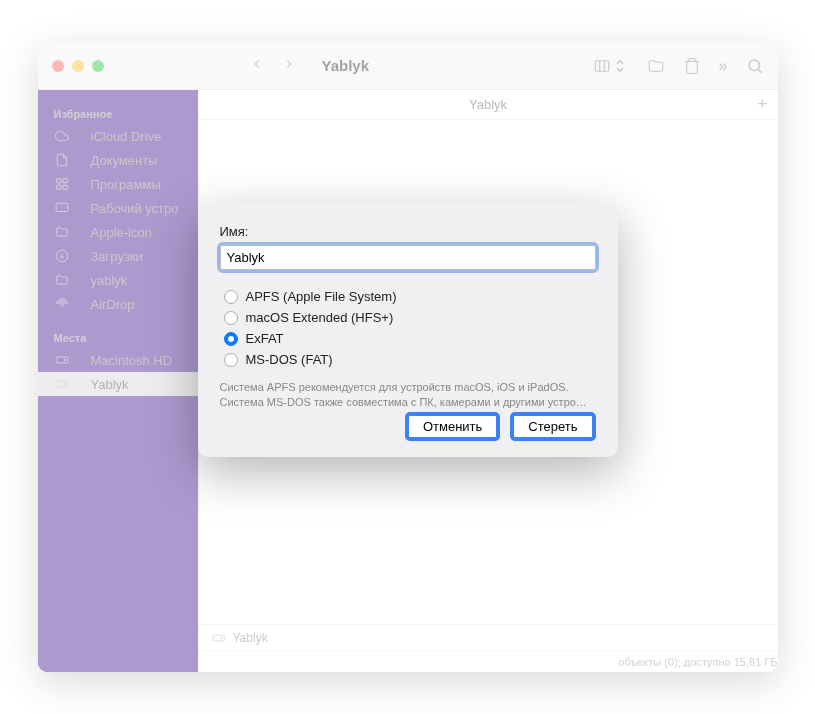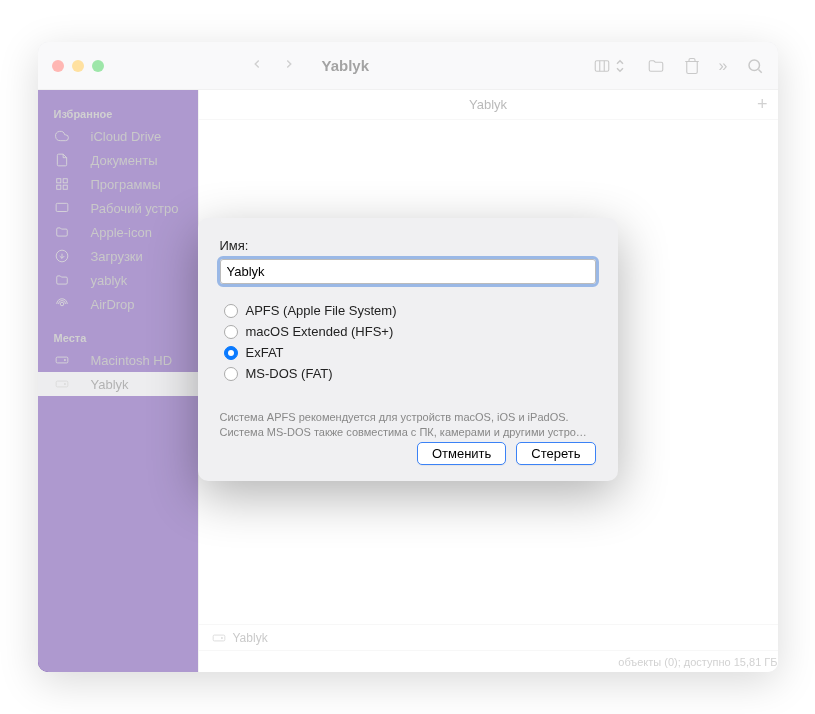--- a/index.html
+++ b/index.html
@@ -75,21 +75,21 @@
     .path-row { height: 30px; border-bottom: 1px solid #eee; display: flex; align-items: center; justify-content: center; font-size: 13px; color: #666; position: relative; }
     .plus-btn { position: absolute; right: 10px; color: #999; font-size: 18px; font-weight: 300; }
     .content-main { flex: 1; position: relative; display: flex; align-items: center; justify-content: center; color: #bbb; font-size: 48px; font-weight: 300; }
     .watermark { user-select: none; }
     .footer-path { height: 26px; border-top: 1px solid #eee; display: flex; align-items: center; padding: 0 12px; gap: 6px; font-size: 12px; color: #888; }
     .footer-status { height: 22px; border-top: 1px solid #eee; text-align: right; font-size: 11px; color: #999; line-height: 22px; }
     
     
     .dialog {
       position: absolute;
-      top: 218px;
+      top: 204px;
       left: 50%;
       transform: translateX(-50%);
       width: 420px;
       background: #f0f0f2;
       border-radius: 10px;
       box-shadow: 0 15px 50px rgba(0,0,0,0.3);
       padding: 20px 22px 16px;
       z-index: 10;
       font-size: 13px;
       color: #222;
@@ -99,28 +99,28 @@
       width: 100%;
       padding: 4px 6px;
       font-size: 13px;
       border: 1px solid #bbb;
       border-radius: 3px;
       outline: 3px solid #9ab8e6;
       outline-offset: 0;
       background: #fff;
       margin-bottom: 16px;
     }
-    .radio-group { margin-left: 4px; margin-bottom: 26px; }
+    .radio-group { margin-left: 4px; margin-bottom: 10px; }
     .radio-row { display: flex; align-items: center; gap: 8px; padding: 3px 0; font-size: 13px; cursor: pointer; }
     .radio { width: 14px; height: 14px; border-radius: 50%; border: 1px solid #aaa; background: #fff; position: relative; flex-shrink: 0; }
     .radio.checked { border-color: #0a7aff; background: #0a7aff; }
     .radio.checked::after { content: ''; position: absolute; inset: 3px; background: #fff; border-radius: 50%; }
     .dlg-info { font-size: 11px; color: #888; line-height: 1.4; margin-bottom: 1px; }
     .dlg-buttons { display: flex; justify-content: flex-end; gap: 10px; }
-    .dlg-btn { padding: 3px 14px; font-size: 13px; background: #fff; border: 1px solid #3b82f6; border-radius: 5px; cursor: pointer; box-shadow: 0 1px 1px rgba(0,0,0,0.05); }
+    .dlg-btn { padding: 3px 14px; font-size: 13px; background: #fff; border: 4px solid #3b82f6; border-radius: 5px; cursor: pointer; box-shadow: 0 1px 1px rgba(0,0,0,0.05); }
   </style>
 </head>
 <body>
 
 <div class="window">
   <div class="overlay"></div>
 
   <div class="titlebar">
     <div class="traffic-lights">
       <div class="tl red"></div>

